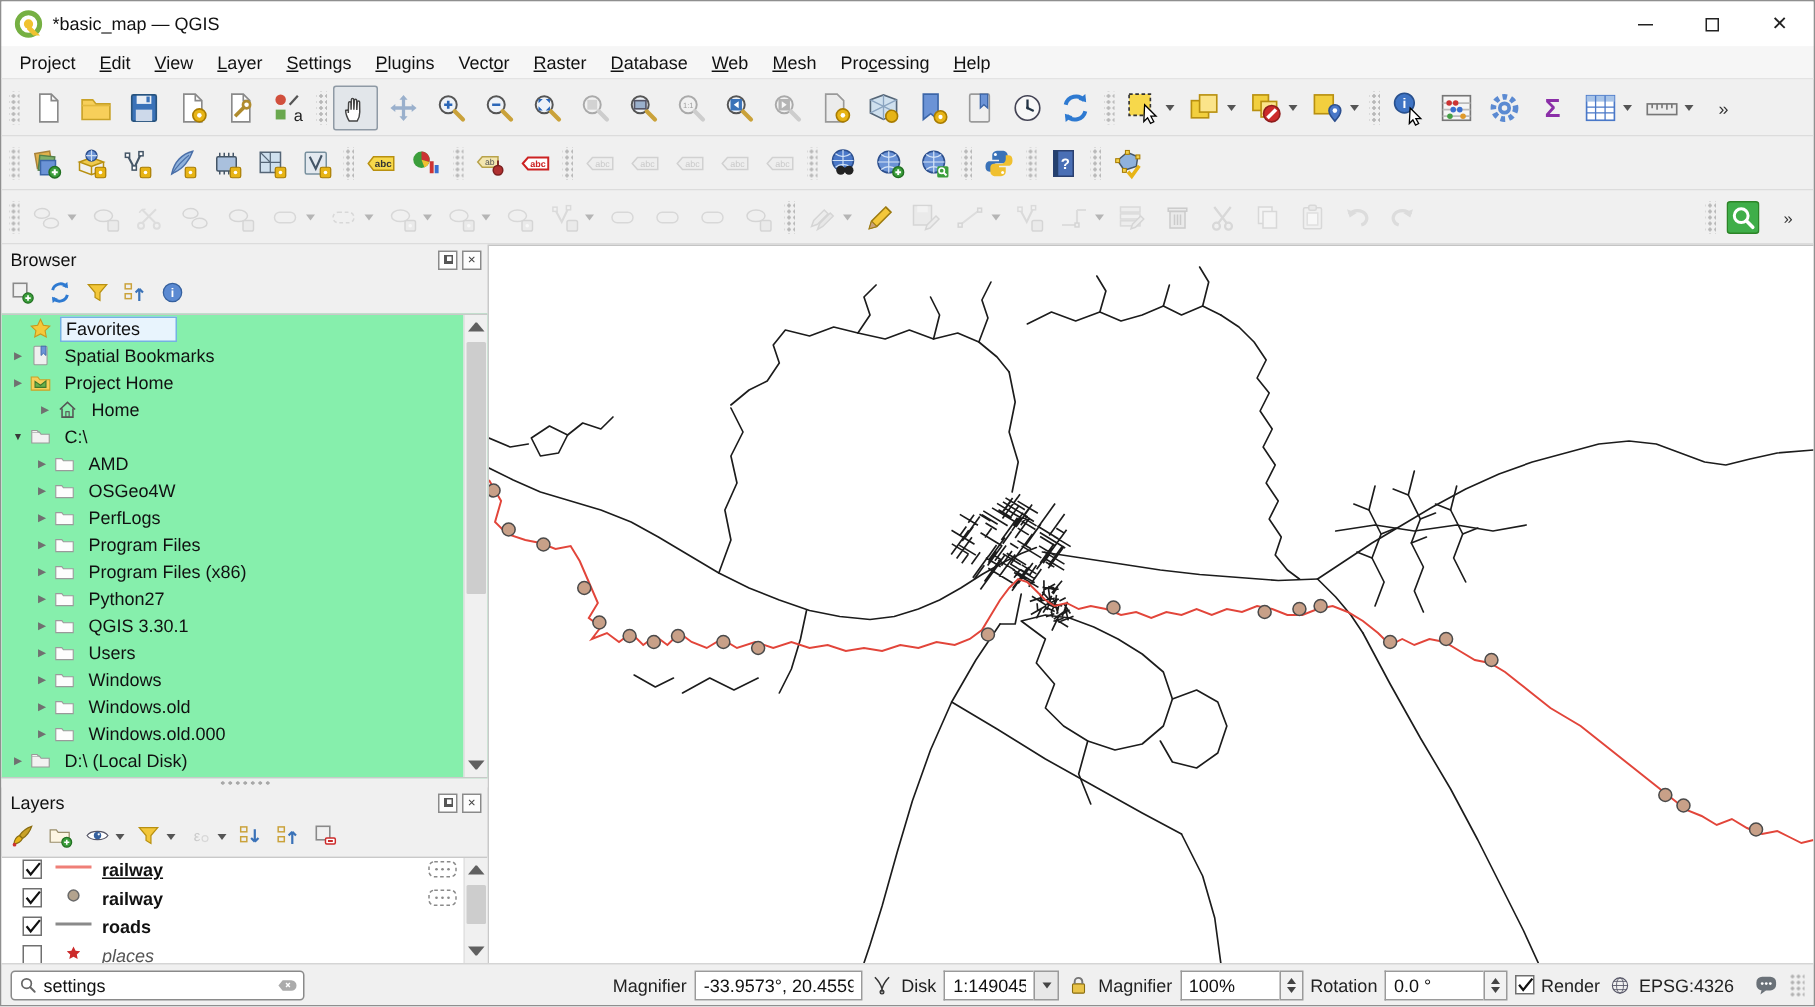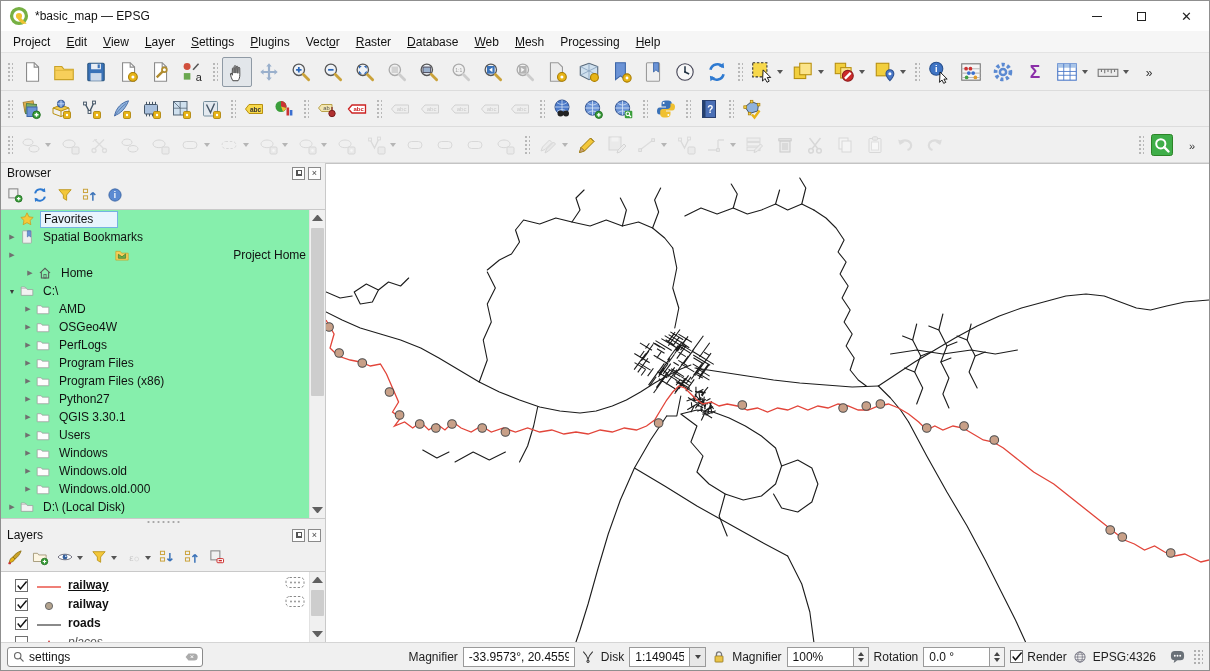--- a/index.html
+++ b/index.html
@@ -64,21 +64,21 @@
   .varrow.up { top:5px; border-bottom:6px solid #606060; }
   .varrow.down { bottom:5px; border-top:6px solid #606060; }
   .vthumb { position:absolute; left:1px; width:13px; background:#cdcdcd; border-radius:1px; }
 
   .hsplit { height:6px; flex:0 0 auto; display:flex; align-items:center; justify-content:center; background:#f0f0f0; }
   .hsplit .gripdots { width:34px; height:4px; background-image:radial-gradient(circle,#a8a8a8 1px,transparent 1.2px); background-size:5px 4px; }
 
   
   .layerlist { flex:1 1 auto; position:relative; background:#fff; border-top:1px solid #c9c9c9; overflow:hidden; }
   .llrows { position:absolute; left:0; top:1px; right:16px; }
-  .lrow { height:19px; display:flex; align-items:flex-end; padding-left:14px; }
+  .lrow { height:19px; display:flex; align-items:flex-start; padding-left:14px; }
   .lcheck { width:13px; height:13px; border:1px solid #707070; background:#fff; margin-right:6px; flex:0 0 auto; position:relative; }
   .lcheck svg { position:absolute; left:-1px; top:-2px; }
   .lsym { width:30px; display:flex; justify-content:center; margin-right:4px; flex:0 0 auto; }
   .lname { font-size:12px; color:#111; }
   .lname.bold { font-weight:bold; }
   .lname.ul { text-decoration:underline; }
   .lname.it { font-style:italic; color:#555; font-weight:normal; }
   .lbadge { margin-left:auto; margin-right:4px; }
 
   
@@ -114,21 +114,21 @@
 <div class="window">
 
   <div class="titlebar">
     <span class="logo">
       <svg viewBox="0 0 22 22" width="20" height="20">
         <circle cx="11" cy="11" r="8.2" fill="none" stroke="#76b043" stroke-width="3.6"></circle>
         <path d="M10,10 L19.5,19.5 14.5,19.5 10,15 z" fill="#f0c230"></path>
         <circle cx="11" cy="11" r="3.4" fill="#f0c230"></circle>
       </svg>
     </span>
-    <span class="title">*basic_map — EPSG</span>
+    <span class="title">*basic_map — QGIS</span>
     <div class="winbtns">
       <span class="winbtn">
           <span class="minglyph"></span>
         </span>
       <span class="winbtn">
           <span class="maxglyph"></span>
         </span>
       <span class="winbtn">✕</span>
     </div>
   </div>
@@ -1040,21 +1040,21 @@
               <div class="trow" style="padding-left: 4px;">
                 <span class="texp">▶</span>
                 <span class="ticon">
                   <svg viewBox="0 0 22 22" width="16" height="16">
                     <rect x="5" y="2.5" width="12" height="17" rx="1" fill="#efefef" stroke="#9a9a9a"></rect>
                     <path d="M11.5,2.5 H16 V11 L13.7,9 11.5,11 z" fill="#6b93d6" stroke="#3c66a8" stroke-width="0.8"></path>
                   </svg>
                 </span>
                 <span class="tlabel">Spatial Bookmarks</span>
               </div>
-              <div class="trow" style="padding-left: 4px; justify-content: space-between;">
+              <div class="trow" style="padding-left: 4px;">
                 <span class="texp">▶</span>
                 <span class="ticon">
                   <svg viewBox="0 0 22 22" width="16" height="16">
                     <path d="M2.5,6 h6 l2,2.5 H19.5 V18 H2.5 z" fill="#f7cf5a" stroke="#c9a227"></path>
                     <path d="M6,10 L11,13.5 16,9.5 16,15.5 6,15.5 z" fill="#6ab04c" stroke="#417a2b"></path>
                   </svg>
                 </span>
                 <span class="tlabel">Project Home</span>
               </div>
               <div class="trow" style="padding-left: 22px;">

